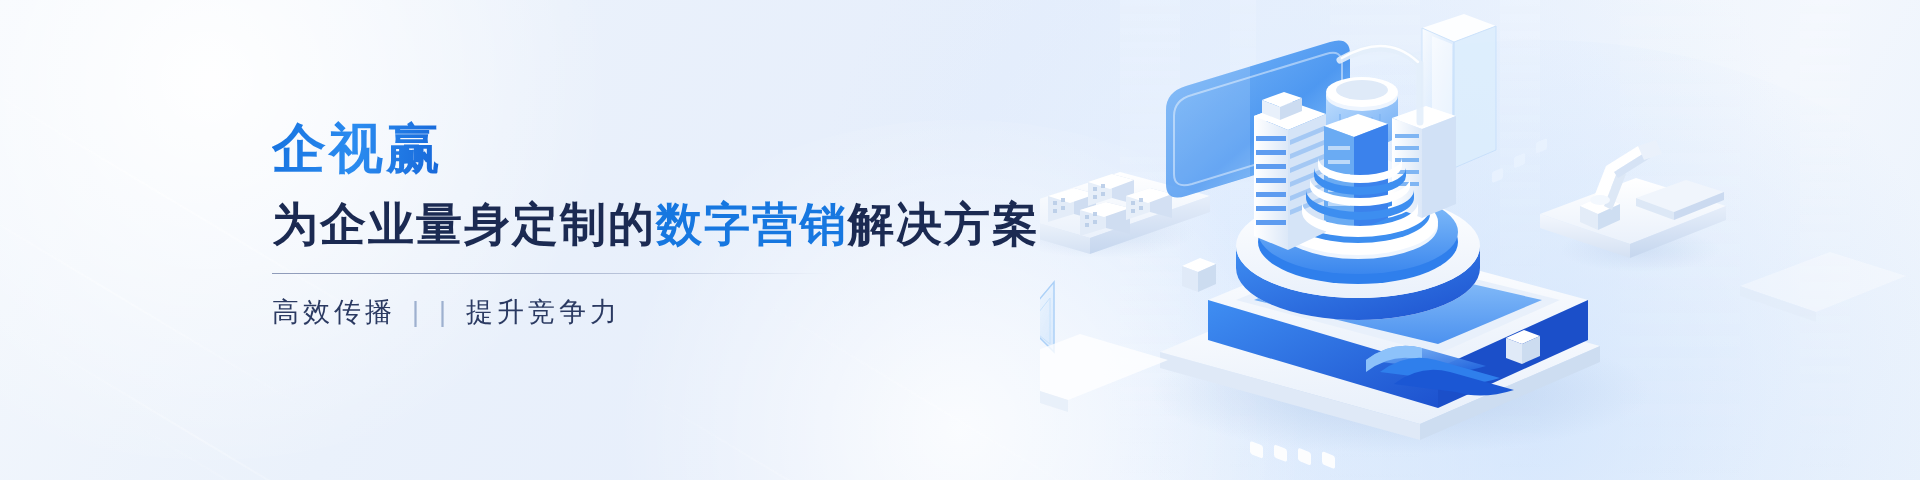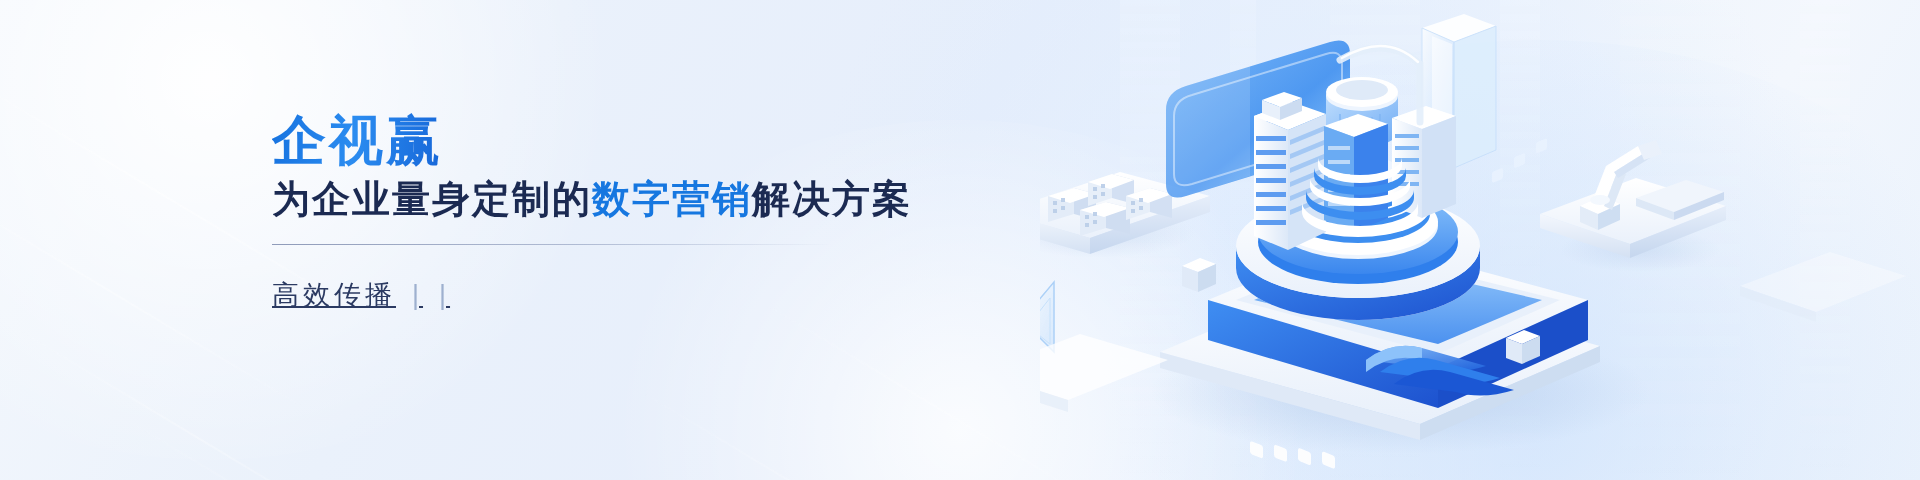--- a/index.html
+++ b/index.html
@@ -33,43 +33,43 @@
   .streaks{position:absolute;inset:0;pointer-events:none;opacity:.55;}
   .streak{position:absolute;background:linear-gradient(90deg,rgba(255,255,255,0),rgba(255,255,255,.85),rgba(255,255,255,0));
           height:1.5px;transform-origin:left center;}
 
   
   .bands{position:absolute;left:1080px;top:0;width:840px;height:480px;pointer-events:none;opacity:.5;}
   .band{position:absolute;top:0;height:480px;background:linear-gradient(180deg,rgba(255,255,255,.8),rgba(255,255,255,.05));}
 
   
   .copy{
-    position:absolute; left:272px; top:112px; width:620px;
+    position:absolute; left:272px; top:120px; width:620px;
   }
   .brand{
     font-size:54px; line-height:1.05; font-weight:700; letter-spacing:3px;
     background:linear-gradient(97deg,#1773e0 0%,#2b8cf0 48%,#1666d8 100%);
     -webkit-background-clip:text; background-clip:text; color:transparent;
     -webkit-text-fill-color:transparent;
     display:inline-block;
   }
   .headline{
-    margin-top:8px;
-    font-size:38px; line-height:1.18; font-weight:700; letter-spacing:2px;
+    margin-top:20px;
+    font-size:46px; line-height:1.18; font-weight:700; letter-spacing:2px;
     color:#1b2a52; white-space:nowrap;
   }
   .headline .hl{ color:#1677e0; }
   .rule{
     margin-top:22px; width:560px; height:1.5px;
     background:linear-gradient(90deg,rgba(58,78,130,.55) 0%,rgba(58,78,130,.32) 56%,rgba(58,78,130,0) 100%);
   }
   .tagline{
-    margin-top:32px;
+    margin-top:20px;
     font-size:27px; letter-spacing:4px; color:#2b3a62; font-weight:400;
-    display:flex; align-items:center; gap:16px; white-space:nowrap;text-decoration:underline;
+    display:flex; align-items:center; gap:16px; white-space:nowrap;
   }
   .tagline .sep{ color:#9eb0cf; font-weight:300; }
 
   
   .art{ position:absolute; right:0; top:0; width:880px; height:480px; }
   .art svg{ width:100%; height:100%; display:block; }
 </style>
 </head>
 <body>
 
@@ -104,20 +104,21 @@
     <div class="headline">
       <span>为企业量身定制的</span><span class="hl">数字营销</span><span>解决方案</span>
     </div>
 
     <div class="rule"></div>
 
     <div class="tagline">
       <span>高效传播</span>
       <span class="sep">|</span>
       <span class="sep">|</span>
+      <span>提升竞争力</span>
     </div>
   </div>
 
   <div class="art">
     <svg viewBox="0 0 880 480" xmlns="http://www.w3.org/2000/svg">
       <defs>
         <linearGradient id="gBlueDeep" x1="0" y1="0" x2="1" y2="1">
           <stop offset="0%" stop-color="#3f8ef2"></stop>
             <stop offset="100%" stop-color="#1d52cf"></stop>
         </linearGradient>

